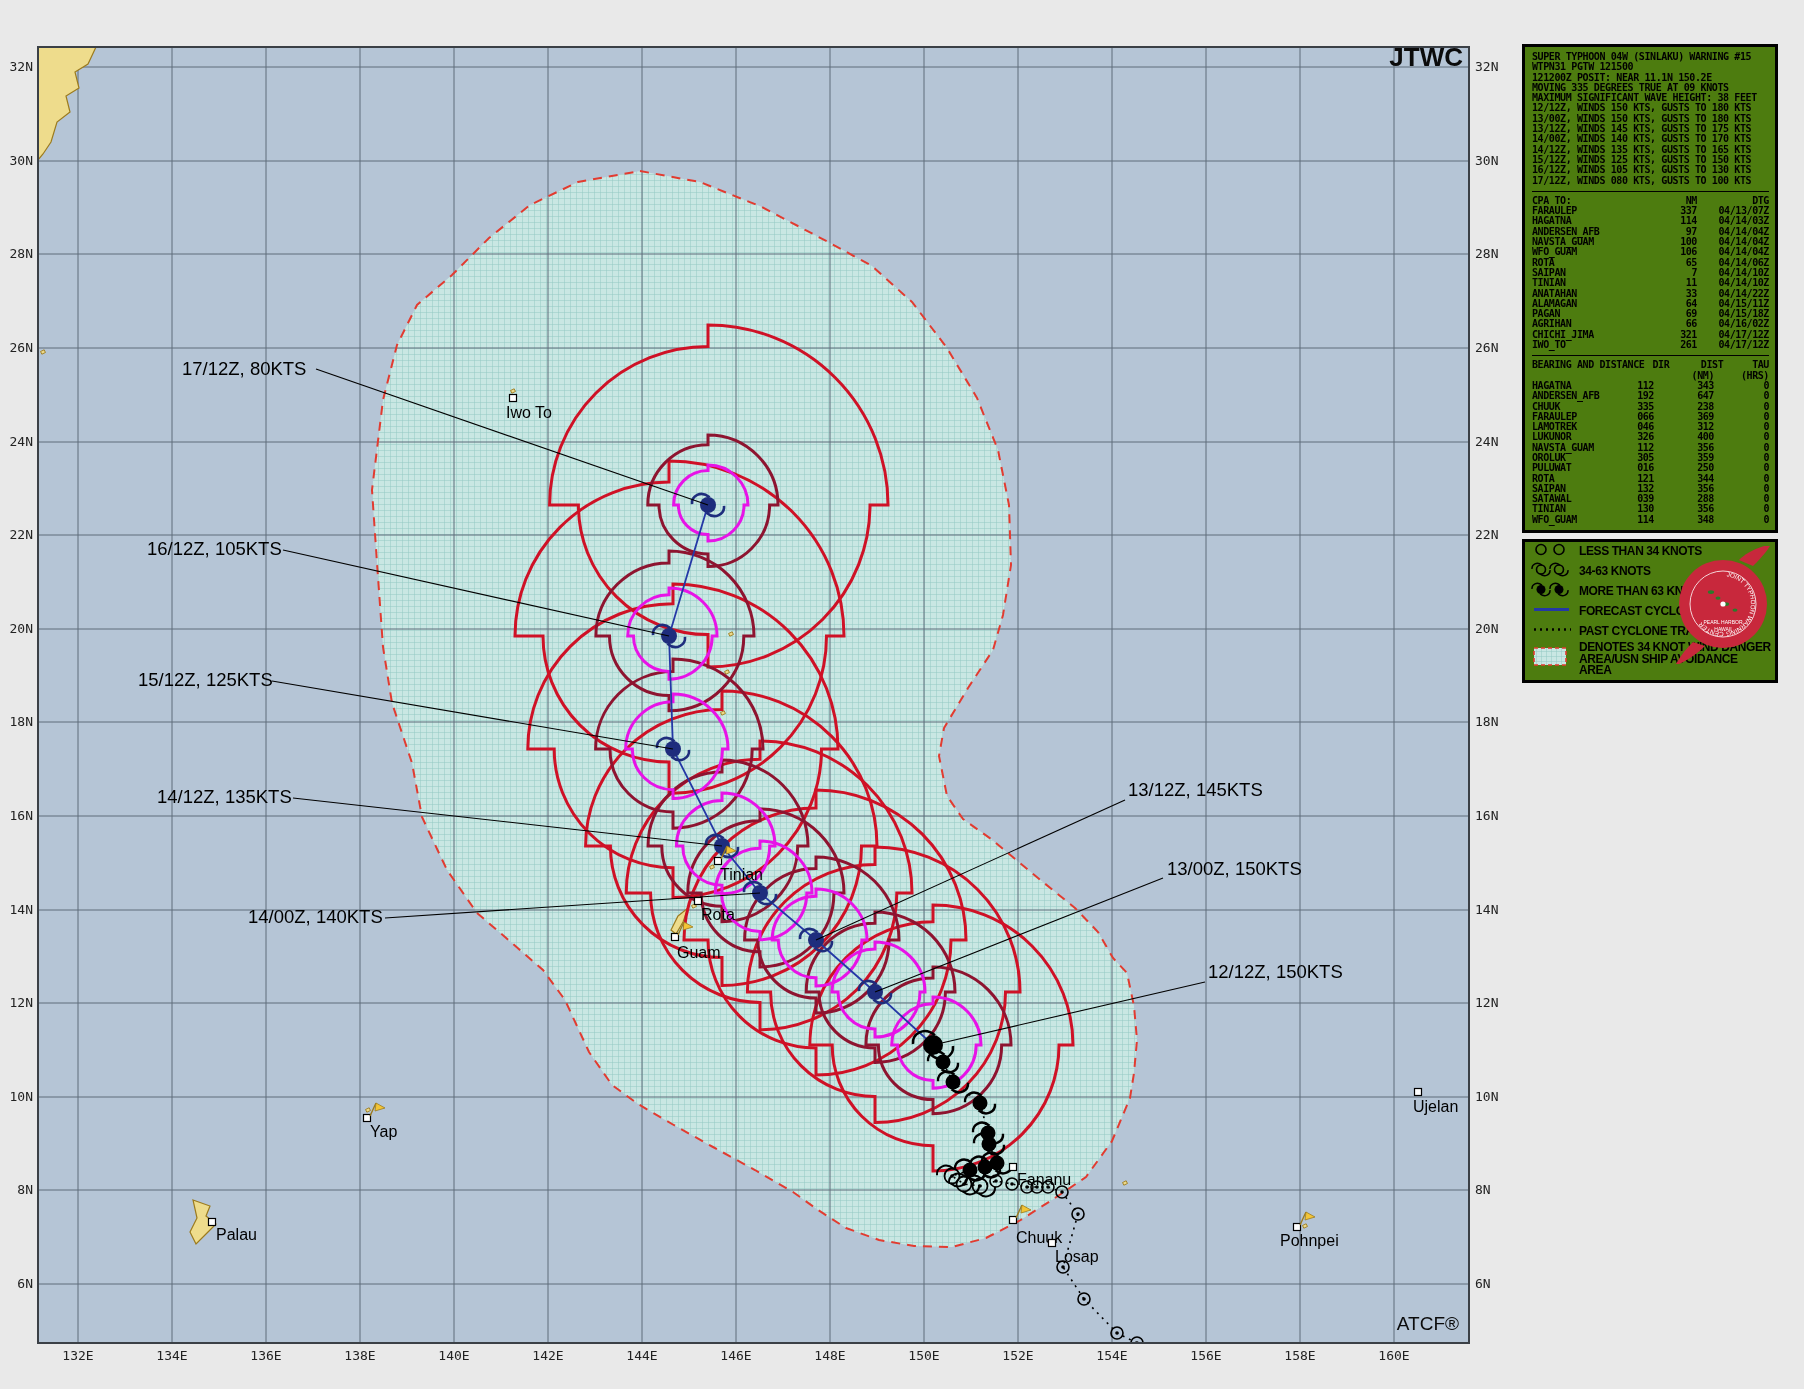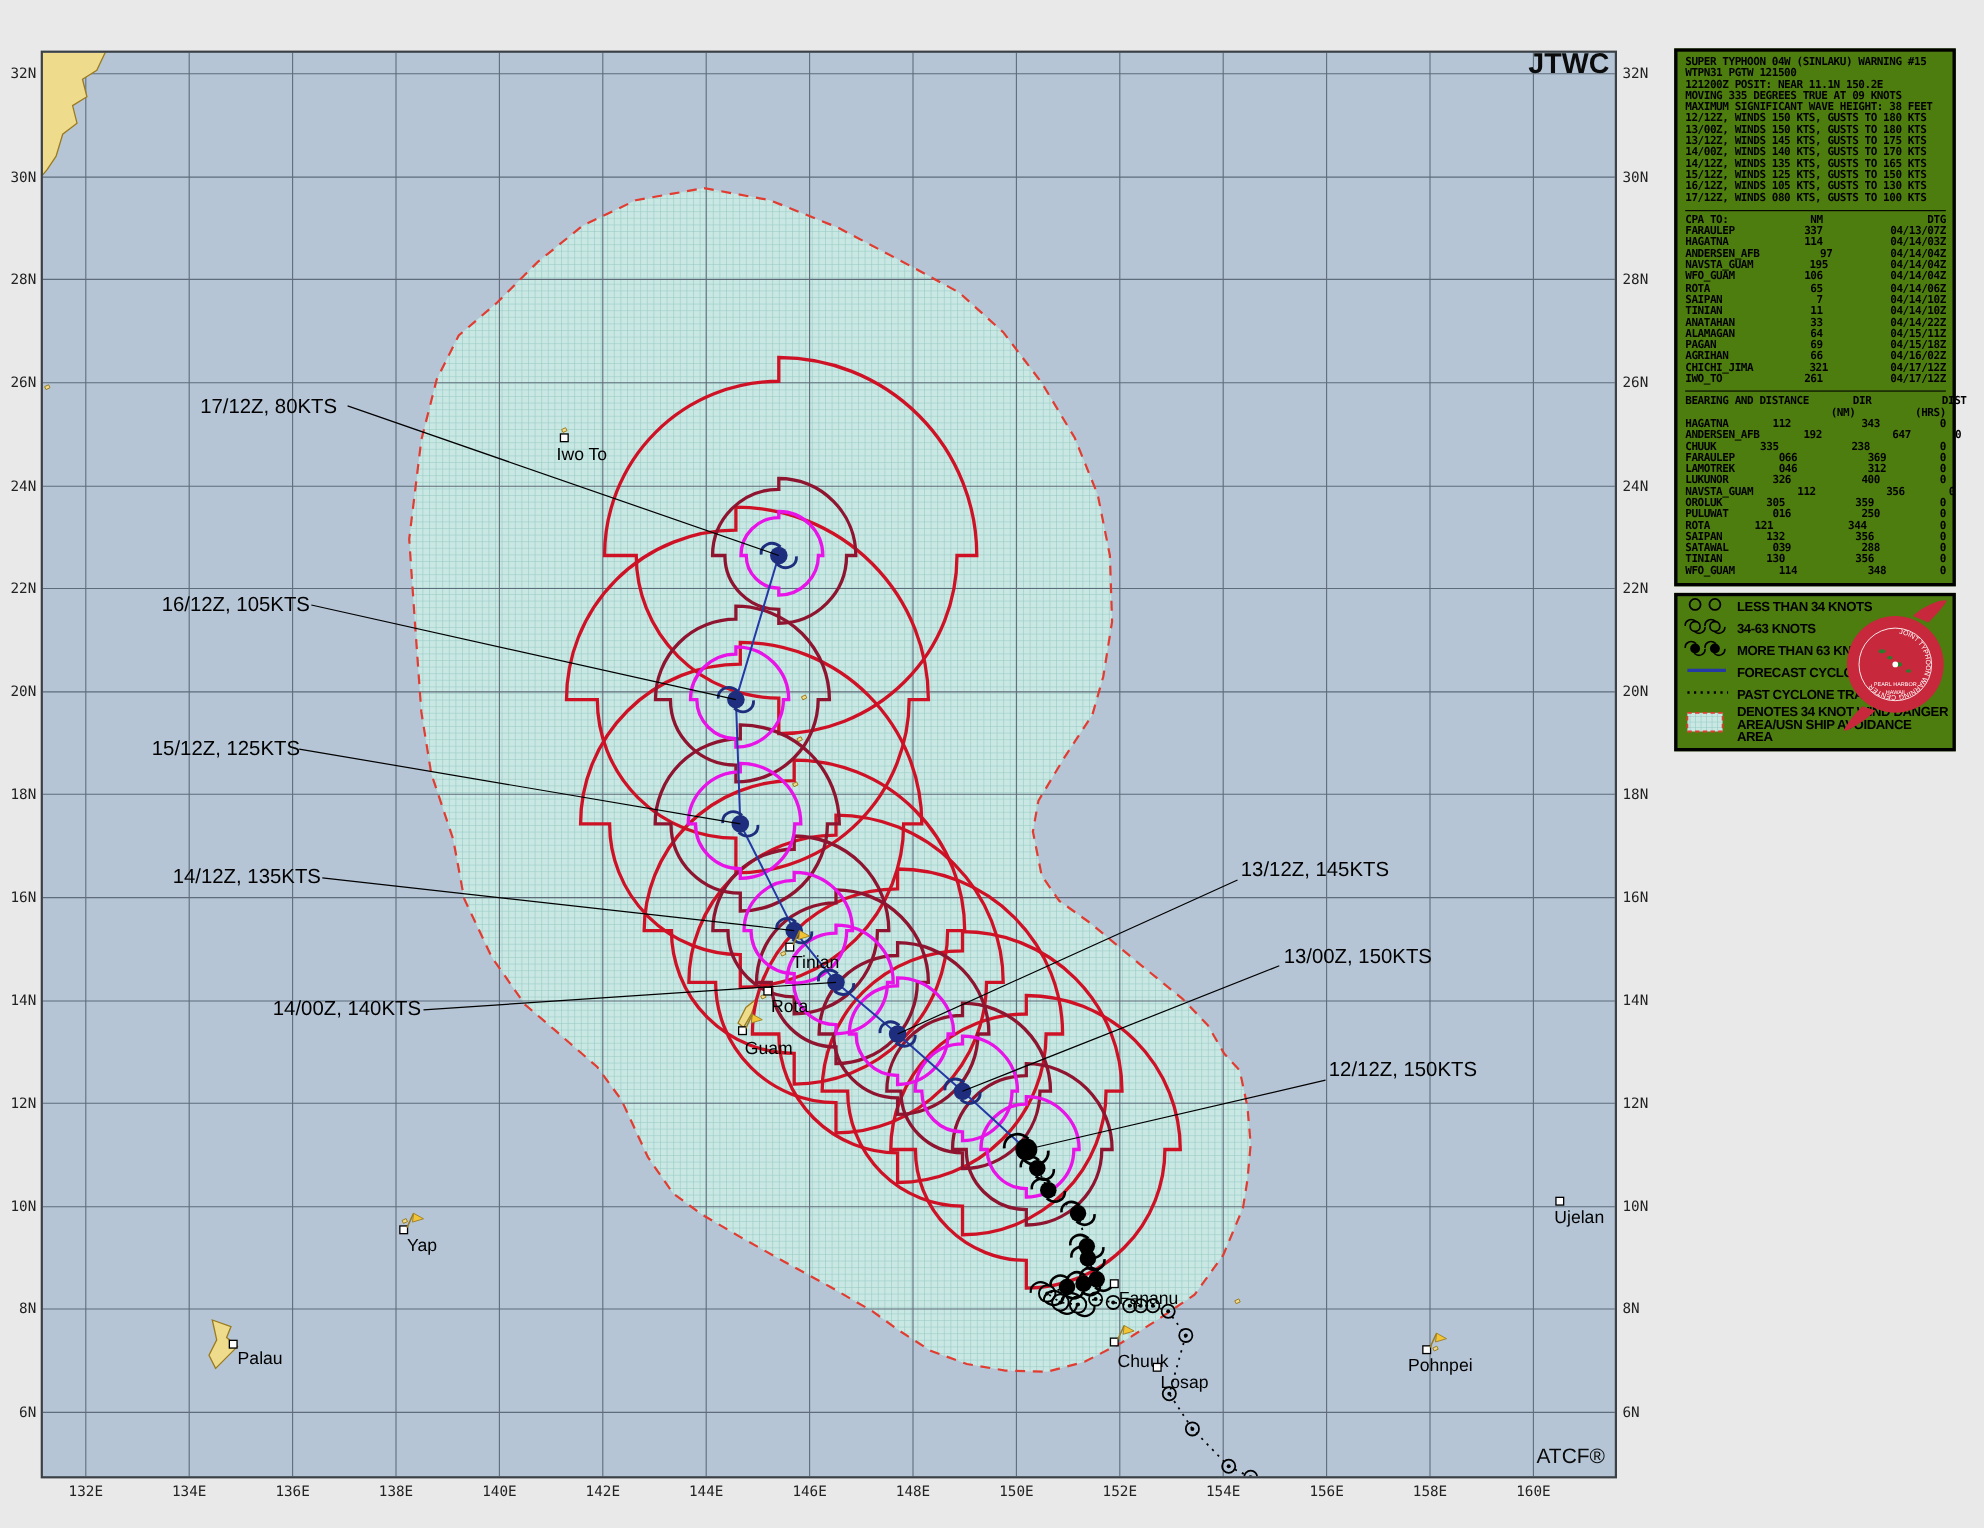--- a/index.html
+++ b/index.html
@@ -5,21 +5,21 @@
   html,body{margin:0;padding:0;background:#e9e9e9;}
   .page{position:relative;width:1804px;height:1389px;background:#e9e9e9;overflow:hidden;
         font-family:"Liberation Sans",sans-serif;}
   #map-svg{position:absolute;left:0;top:0;}
   .panel{position:absolute;background:#4d7c0f;border:3px solid #000;box-sizing:border-box;
          font-family:"DejaVu Sans Mono",monospace;}
   .panel-info{left:1522px;top:44px;width:256px;height:489px;padding:5px 6px 0 7px;
               font-size:10px;font-weight:700;line-height:10.3px;color:#000;}
   .panel-info .ln{white-space:pre;letter-spacing:-0.4px;}
   .hr{border-top:1.5px solid #000;margin:5px 0 4px 0;}
-  .trow{display:flex;letter-spacing:-0.4px;gap:40px;}
+  .trow{display:flex;letter-spacing:-0.4px;}
   .trow .c-name{flex:1;white-space:pre;}
   .trow .c-r{text-align:right;white-space:pre;}
   .c-nm{width:30px;} .c-dtg{width:72px;}
   .c-dir{width:30px;} .c-dist{width:36px;margin-left:24px;} .c-tau{width:55px;}
   .panel-legend{left:1522px;top:539px;width:256px;height:144px;padding:0 4px 0 6px;}
   .lg-row{display:flex;align-items:center;margin-bottom:1px;}
   .lg-ic{width:48px;flex:0 0 48px;}
   .lg-tx{font-family:"Liberation Sans",sans-serif;font-weight:700;font-size:12px;
          line-height:11.5px;color:#000;white-space:pre-line;letter-spacing:-0.4px;}
   #logo-box{position:absolute;right:4px;top:4px;width:96px;height:118px;}
@@ -341,21 +341,21 @@
           <span class="c-r c-nm">114</span>
           <span class="c-r c-dtg">04/14/03Z</span>
         </div>
         <div class="trow">
           <span class="c-name">ANDERSEN_AFB</span>
           <span class="c-r c-nm">97</span>
           <span class="c-r c-dtg">04/14/04Z</span>
         </div>
         <div class="trow">
           <span class="c-name">NAVSTA_GUAM</span>
-          <span class="c-r c-nm">195</span>
+          <span class="c-r c-nm">100</span>
           <span class="c-r c-dtg">04/14/04Z</span>
         </div>
         <div class="trow">
           <span class="c-name">WFO_GUAM</span>
           <span class="c-r c-nm">106</span>
           <span class="c-r c-dtg">04/14/04Z</span>
         </div>
         <div class="trow">
           <span class="c-name">ROTA</span>
           <span class="c-r c-nm">65</span>

